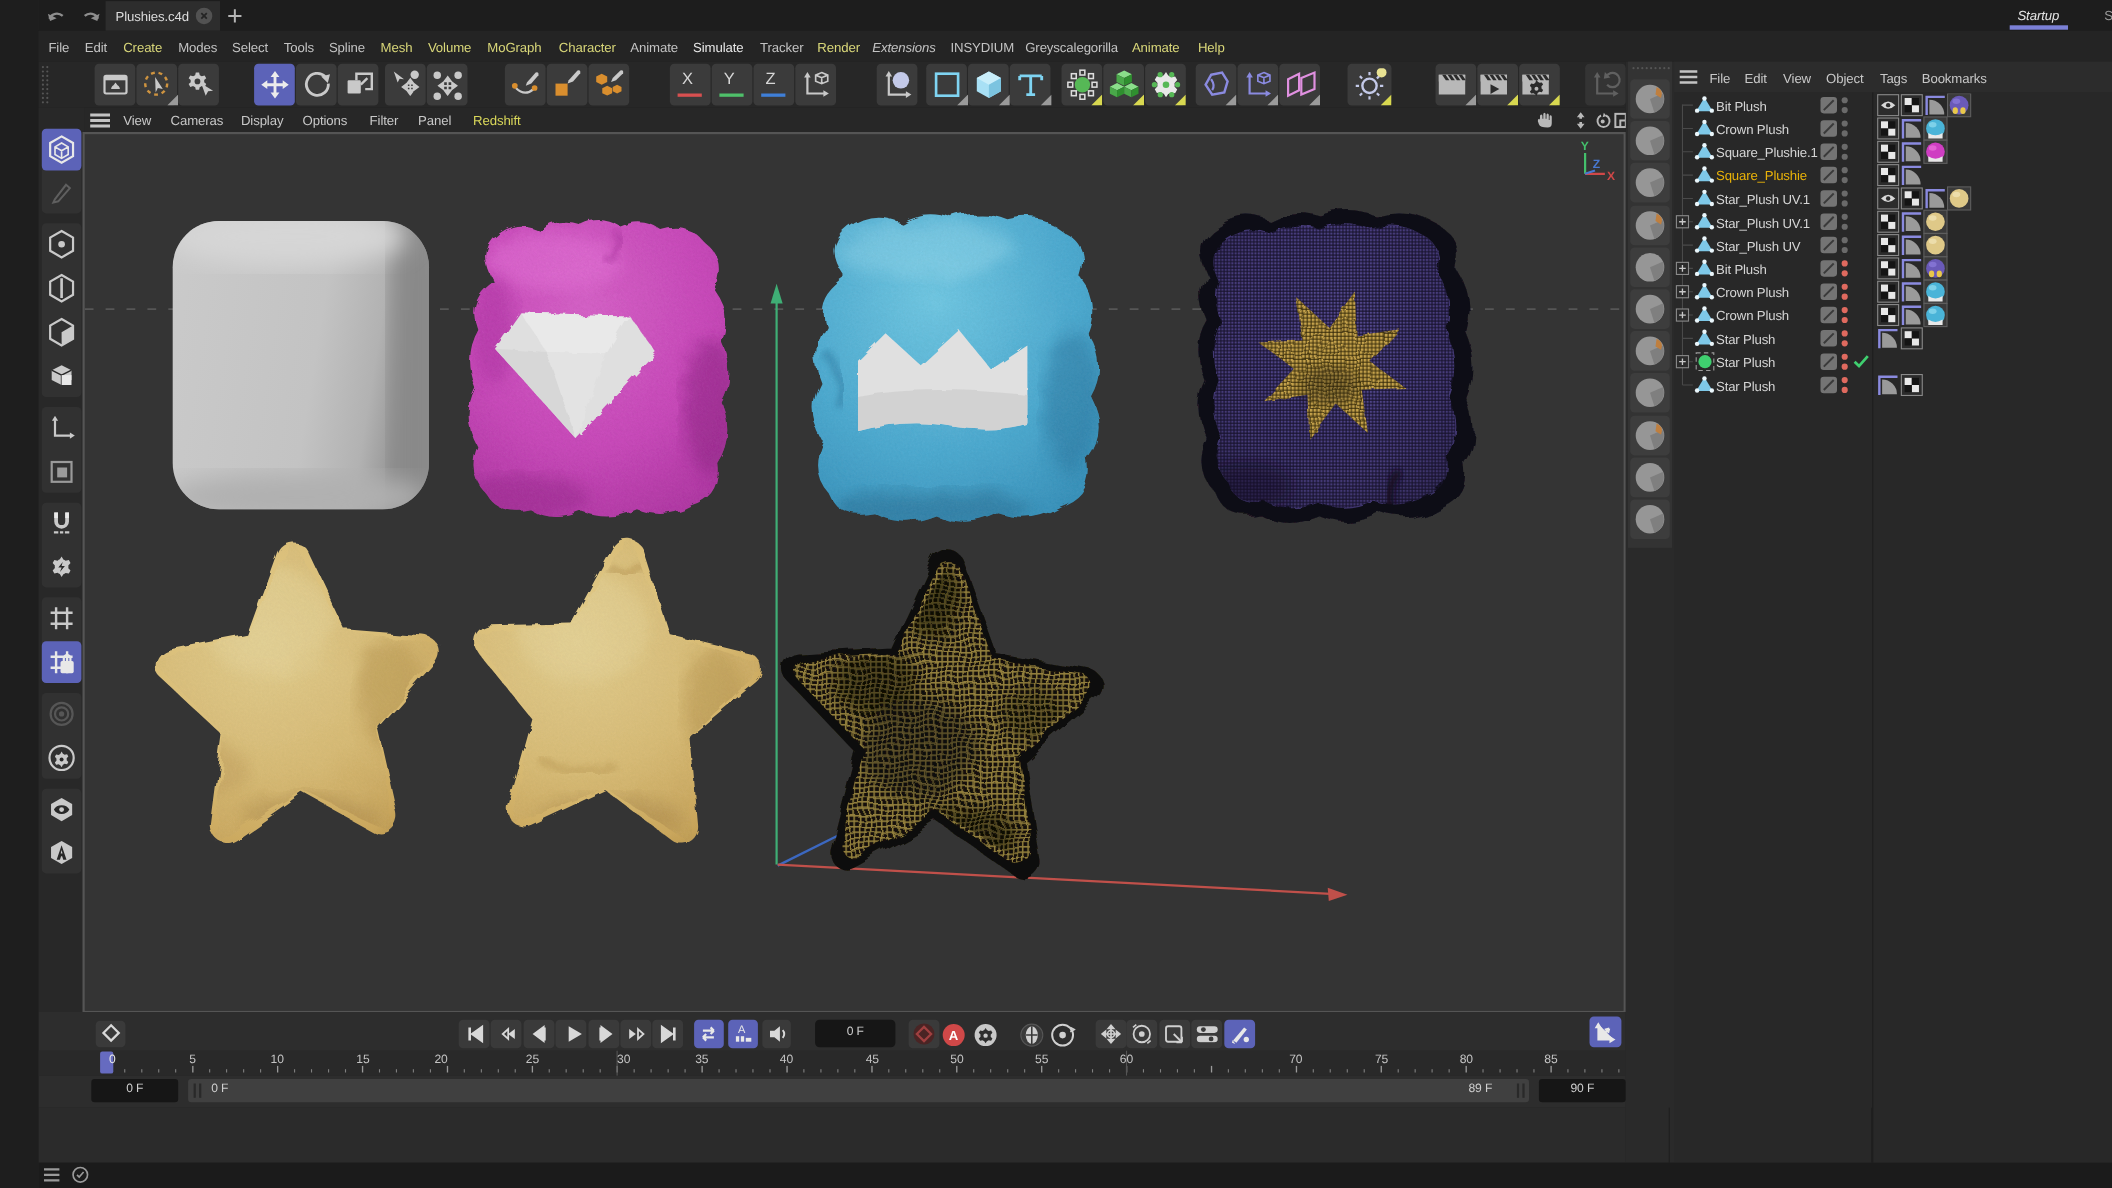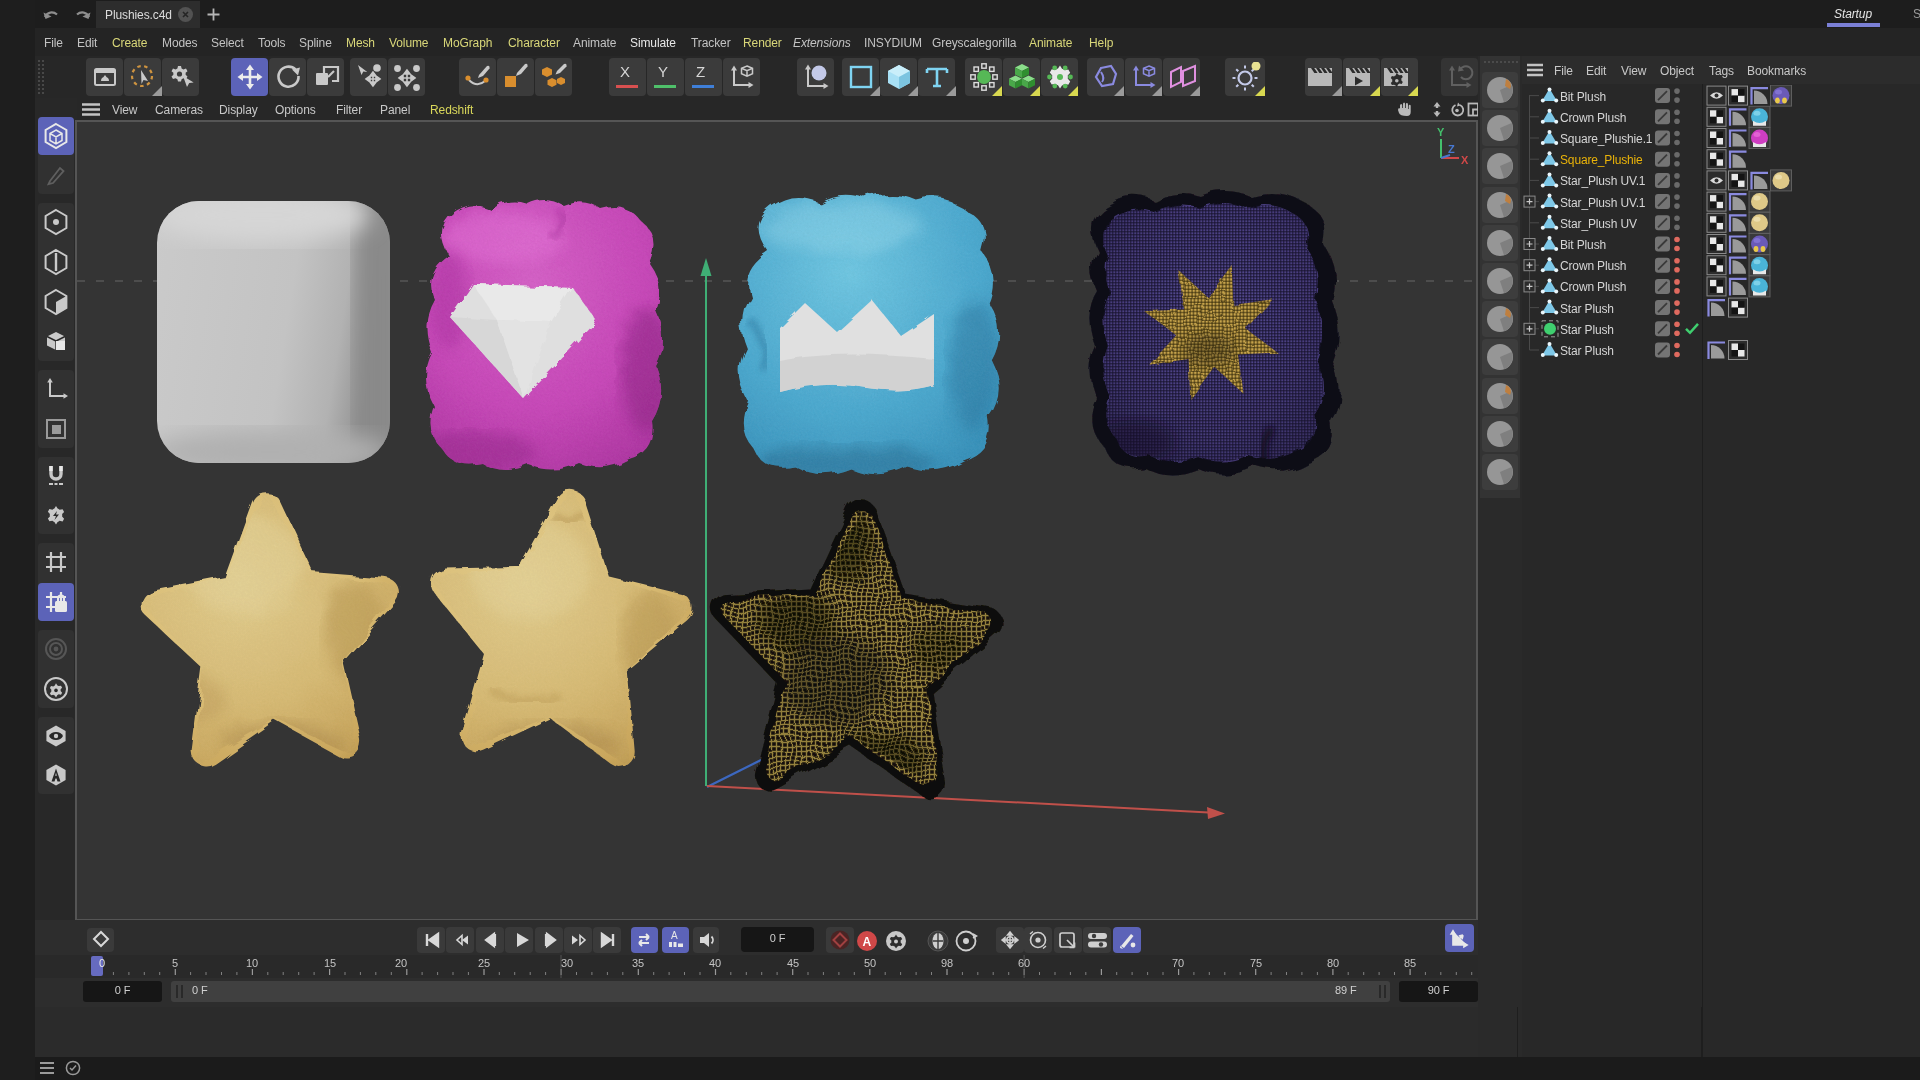--- a/index.html
+++ b/index.html
@@ -839,21 +839,21 @@
 <div class="txt" style="left:128px;top:957px;width:24px;text-align:center;color:#c4c4c4;font-size:11px;">5</div>
 <div class="txt" style="left:205px;top:957px;width:24px;text-align:center;color:#c4c4c4;font-size:11px;">10</div>
 <div class="txt" style="left:283px;top:957px;width:24px;text-align:center;color:#c4c4c4;font-size:11px;">15</div>
 <div class="txt" style="left:360px;top:957px;width:24px;text-align:left;color:#c4c4c4;font-size:11px;">20</div>
 <div class="txt" style="left:437px;top:957px;width:24px;text-align:center;color:#c4c4c4;font-size:11px;">25</div>
 <div class="txt" style="left:514px;top:957px;width:24px;text-align:right;color:#c4c4c4;font-size:11px;">30</div>
 <div class="txt" style="left:591px;top:957px;width:24px;text-align:center;color:#c4c4c4;font-size:11px;">35</div>
 <div class="txt" style="left:668px;top:957px;width:24px;text-align:center;color:#c4c4c4;font-size:11px;">40</div>
 <div class="txt" style="left:746px;top:957px;width:24px;text-align:center;color:#c4c4c4;font-size:11px;">45</div>
 <div class="txt" style="left:823px;top:957px;width:24px;text-align:center;color:#c4c4c4;font-size:11px;">50</div>
-<div class="txt" style="left:900px;top:957px;width:24px;text-align:center;color:#c4c4c4;font-size:11px;">98</div>
+<div class="txt" style="left:900px;top:957px;width:24px;text-align:center;color:#c4c4c4;font-size:11px;">55</div>
 <div class="txt" style="left:977px;top:957px;width:24px;text-align:center;color:#c4c4c4;font-size:11px;">60</div>
 <div class="txt" style="left:1054px;top:984px;width:24px;text-align:center;color:#c4c4c4;font-size:11px;">65</div>
 <div class="txt" style="left:1131px;top:957px;width:24px;text-align:center;color:#c4c4c4;font-size:11px;">70</div>
 <div class="txt" style="left:1209px;top:957px;width:24px;text-align:center;color:#c4c4c4;font-size:11px;">75</div>
 <div class="txt" style="left:1286px;top:957px;width:24px;text-align:center;color:#c4c4c4;font-size:11px;">80</div>
 <div class="txt" style="left:1363px;top:957px;width:24px;text-align:center;color:#c4c4c4;font-size:11px;">85</div>
 <div class="abs" style="left:56px;top:956px;width:12px;height:20px;background:#666bc0;border-radius:2px;"></div>
 <div class="txt" style="left:64px;top:957px;color:#e8e8e8;font-size:11px;">0</div>
 <div class="abs" style="left:48px;top:981px;width:79px;height:21px;background:#161616;border-radius:3px;"></div>
 <div class="txt" style="left:48px;top:984px;width:79px;text-align:center;color:#cfcfcf;font-size:11px;">0 F</div>

